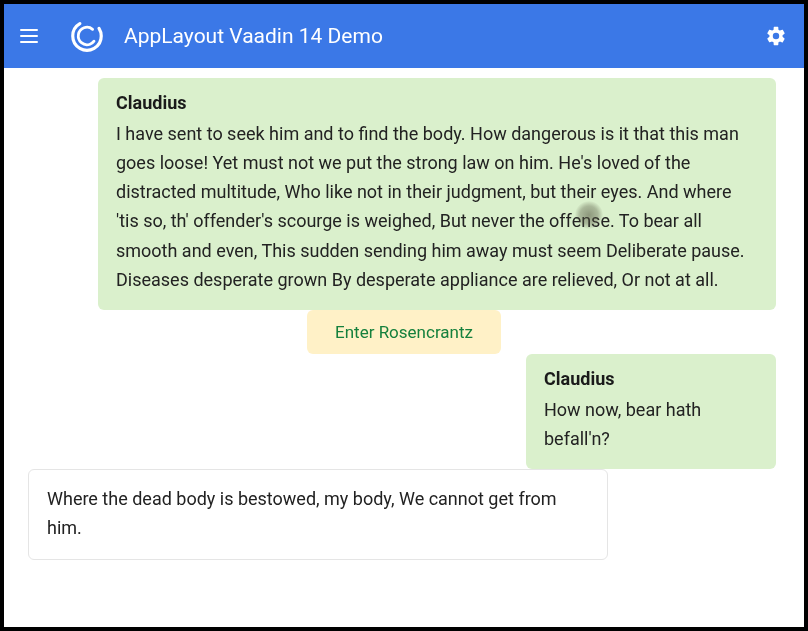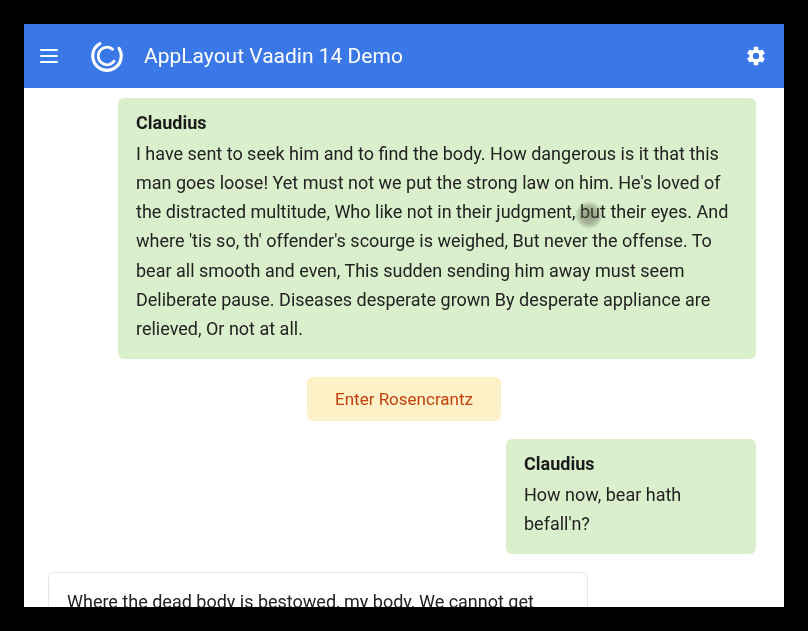--- a/index.html
+++ b/index.html
@@ -7,21 +7,21 @@
     padding: 0;
     height: 100%;
     font-family: -apple-system, BlinkMacSystemFont, "Segoe UI", Roboto, "Helvetica Neue", Arial, sans-serif;
     background: #000;
   }
   .outer-frame {
     box-sizing: border-box;
     width: 808px;
     height: 631px;
     background: #000;
-    padding: 24px;
+    padding: 4px;
     position: relative;
   }
   .app {
     width: 100%;
     height: 100%;
     background: #fff;
     display: flex;
     flex-direction: column;
     overflow: hidden;
   }
@@ -71,41 +71,40 @@
     cursor: pointer;
   }
   .gear-btn svg { fill: #fff; }
   .content {
     flex: 1;
     overflow: hidden;
     background: #fff;
     padding: 10px 16px 0 16px;
     display: flex;
     flex-direction: column;
-    gap: 18px;
   }
   .bubble {
     border-radius: 6px;
     padding: 14px 18px 16px 18px;
     box-sizing: border-box;
   }
   .bubble.left-1 {
     align-self: flex-start;
     margin-left: 78px;
     margin-right: 12px;
     background: #daf0cc;
     max-width: 680px;
   }
   .bubble.stage {
     align-self: center;
     background: #fff1c7;
     padding: 12px 28px;
     border-radius: 6px;
     font-size: 17px;
-    color: #c2410c;
+    color: #15803d;
   }
   .bubble.right {
     align-self: flex-end;
     background: #daf0cc;
     margin-right: 12px;
     max-width: 250px;
   }
   .bubble.left-2 {
     align-self: flex-start;
     margin-left: 8px;

